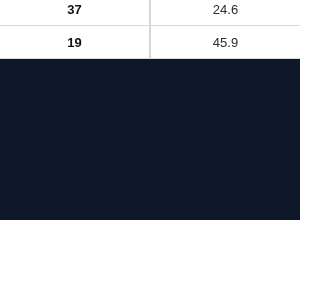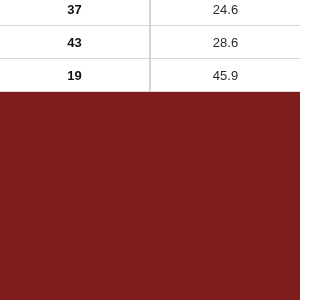--- a/index.html
+++ b/index.html
@@ -9,23 +9,23 @@
   }
   body {
     width: 300px;
     height: 300px;
     overflow: hidden;
     font-family: "Liberation Sans", sans-serif;
   }
   #table-viewport {
     position: relative;
     width: 300px;
-    height: 300px;
+    height: 220px;
     overflow: hidden;
-    background: #7f1d1d;
+    background: #0f172a;
   }
   
   #data-table {
     position: absolute;
     left: 0;
     top: -7px;
     width: 300px;
     border-collapse: collapse;
     table-layout: fixed;
   }
@@ -66,24 +66,20 @@
       <tr>
         <td class="cell-size">37</td>
         <td class="cell-value">24.6</td>
       </tr>
 
 
 
 
 
 
-      <tr>
-        <td class="cell-size">43</td>
-        <td class="cell-value">28.6</td>
-      </tr>
 
 
       <tr>
         <td class="cell-size">19</td>
         <td class="cell-value">45.9</td>
       </tr>
 
     </tbody>
   </table>
 </div>

